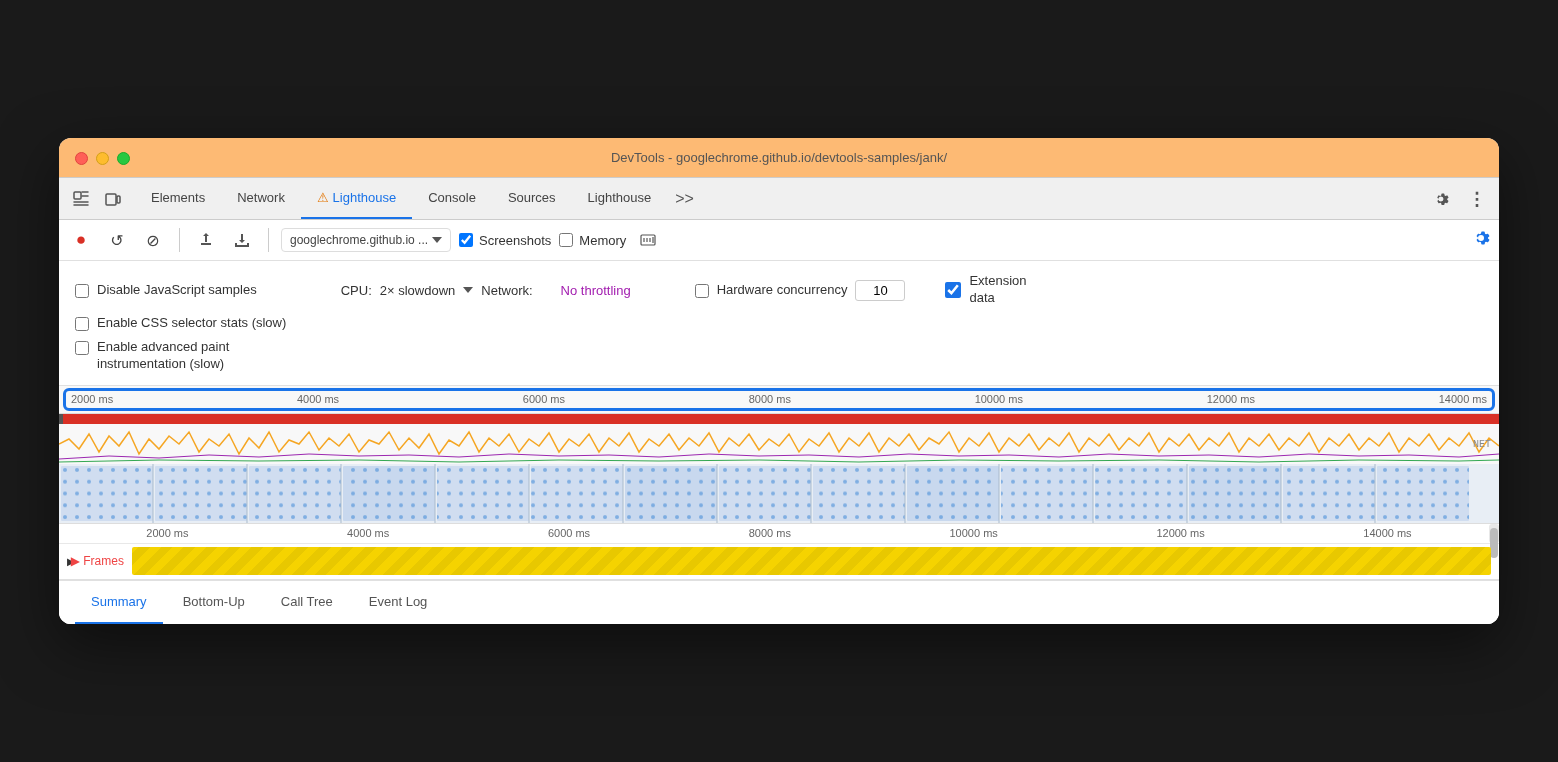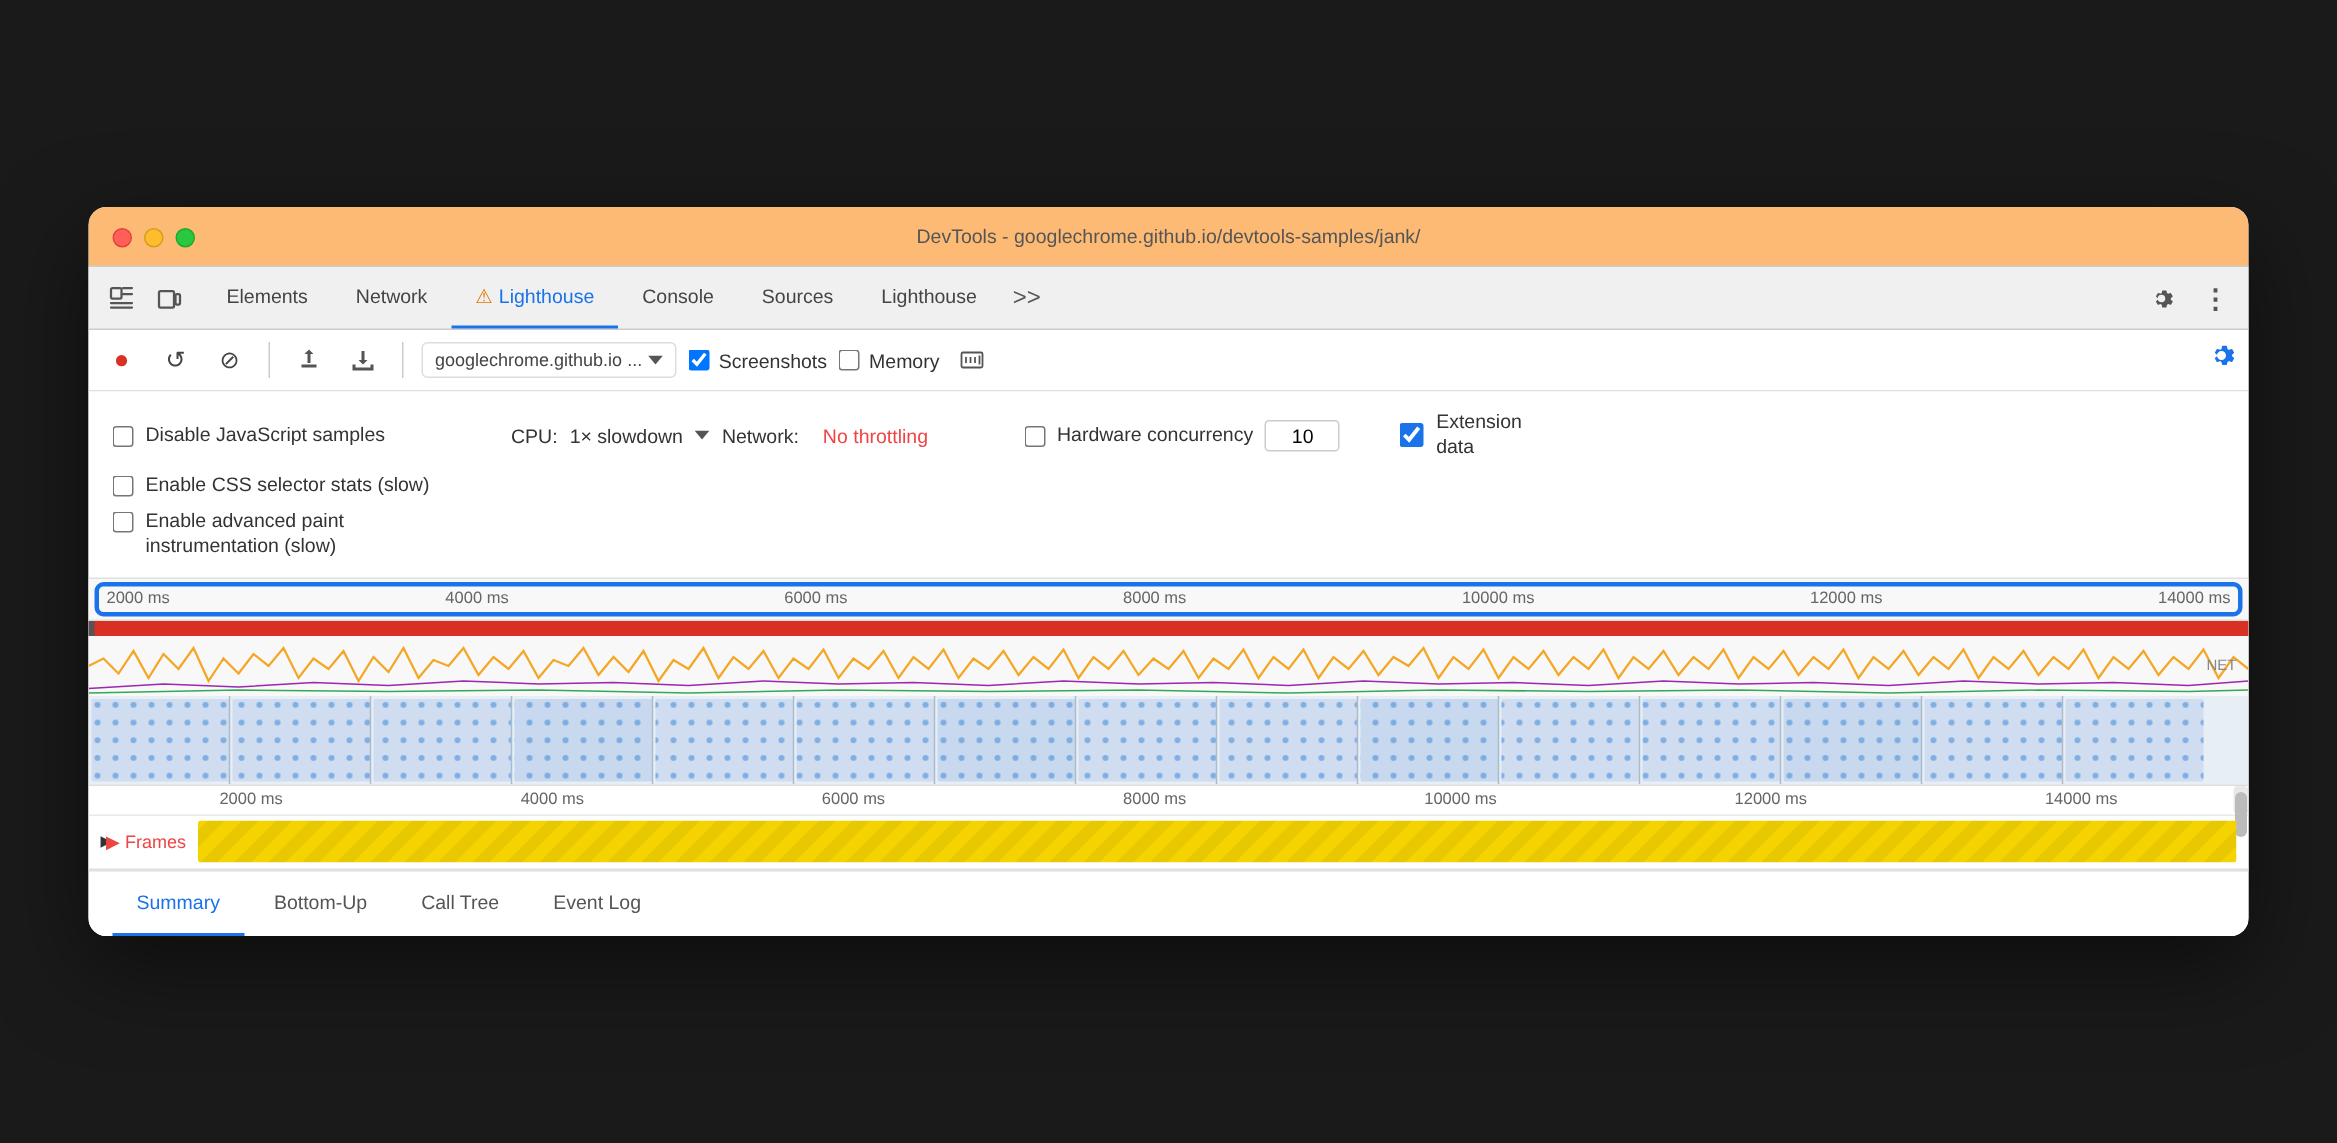--- a/index.html
+++ b/index.html
@@ -254,20 +254,21 @@
       position: relative;
       overflow: hidden;
     }
     .net-label {
       position: absolute;
       right: 8px;
       top: 50%;
       transform: translateY(-50%);
       font-size: 10px;
       color: #888;
+      font-family: Liberation Mono, monospace;
     }
     .screenshots-strip {
       height: 60px;
       background: #f0f0f0;
       position: relative;
       overflow: hidden;
       border-bottom: 1px solid #ddd;
     }
     
     .timeline-main {
@@ -469,29 +470,29 @@
     <div class="settings-panel">
       <div class="settings-row">
         <div class="settings-checkbox">
           <input type="checkbox" id="disableJs" style="">
           <label for="disableJs">Disable JavaScript samples</label>
         </div>
         <div style="margin-left:60px; display:flex; flex-direction:row; gap:8px;">
           <div class="settings-field">
             <span style="font-size:13px;color:#333;">CPU:</span>
             <div class="cpu-select">
-              <span class="cpu-value">1× slowdown</span>
+              <span class="cpu-value">2× slowdown</span>
               <svg width="10" height="6" viewBox="0 0 10 6" fill="#555" style="margin-left:4px;">
                 <path d="M0 0l5 6 5-6H0z"></path>
               </svg>
             </div>
           </div>
           <div class="settings-field">
             <span style="font-size:13px;color:#333;">Network:</span>
-            <span style="font-size:13px;color:#ef4444; margin-left:8px;">No throttling</span>
+            <span style="font-size:13px;color:#a21caf; margin-left:20px;">No throttling</span>
           </div>
         </div>
         <div style="margin-left:40px; display:flex; align-items:center; gap:8px;">
           <div class="settings-checkbox">
             <input type="checkbox" id="hwConcurrency" style="">
             <label for="hwConcurrency">Hardware concurrency</label>
           </div>
           <input type="text" class="hw-input" value="10" style="">
         </div>
         <div style="margin-left:16px; display:flex; align-items:center; gap:8px;">

